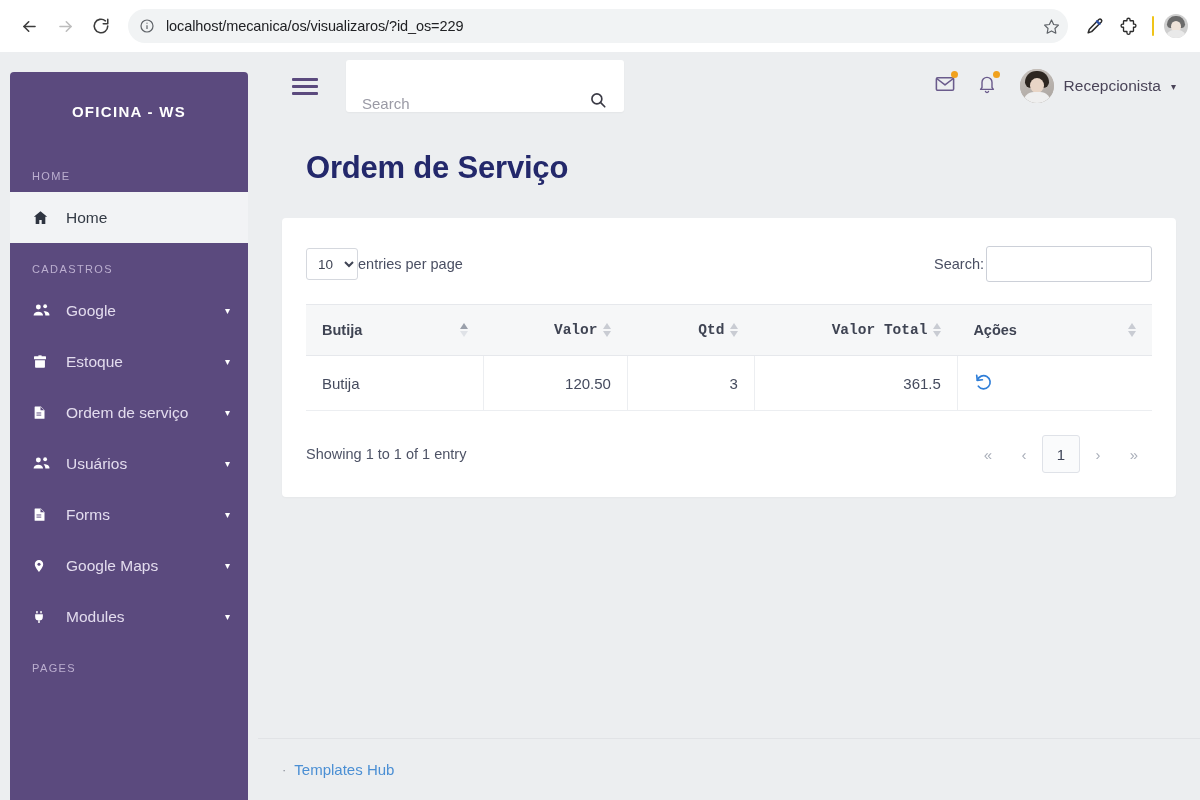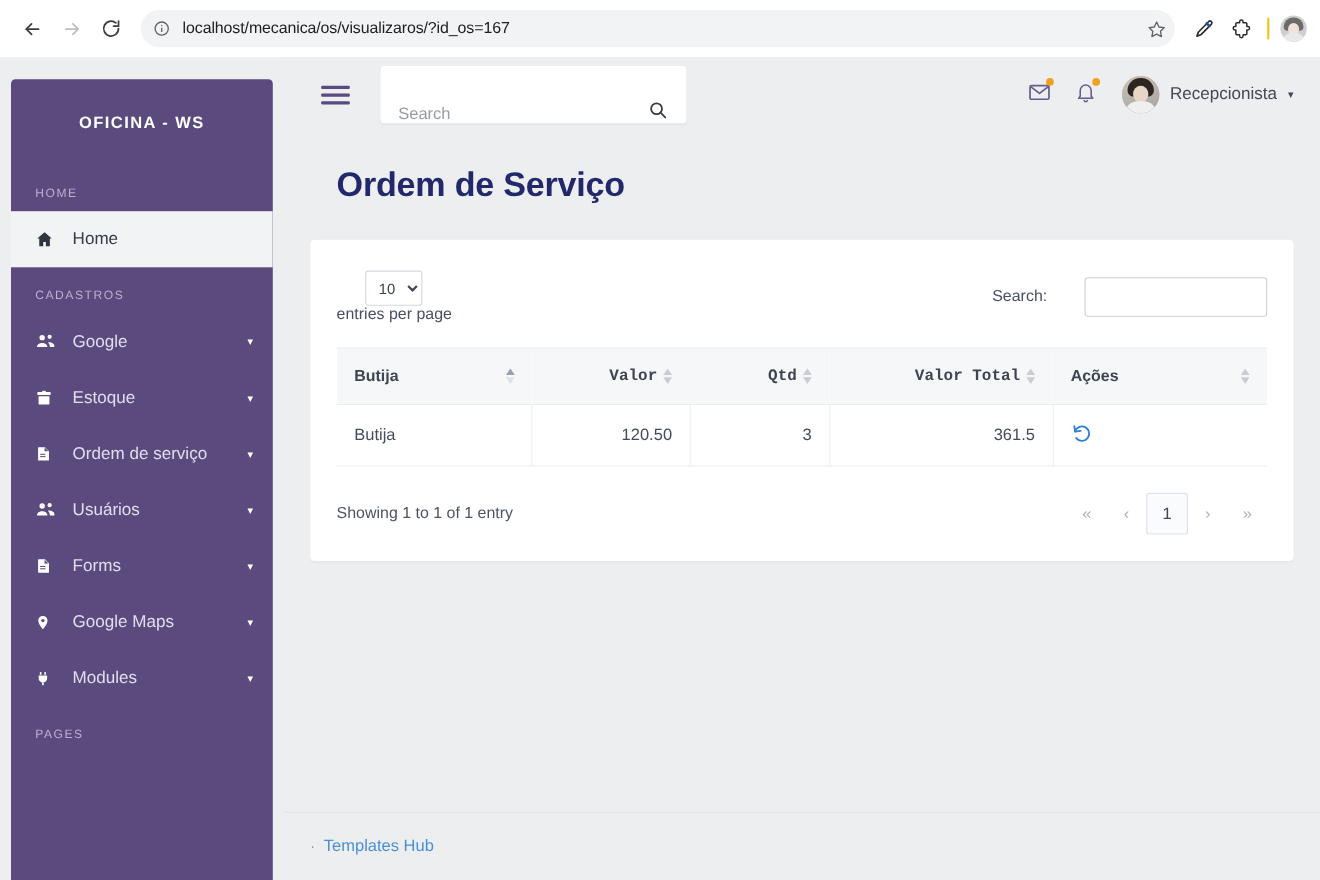--- a/index.html
+++ b/index.html
@@ -322,40 +322,38 @@
     display: flex;
     align-items: center;
     justify-content: space-between;
     padding: 0 0 22px 0;
   }
   .entries-ctl {
     display: flex;
     align-items: center;
     font-size: 14.5px;
     color: #4a4f63;
-    flex-direction: column;
   }
   .entries-ctl select {
     width: 52px;
     height: 32px;
     border: 1px solid #d5d8de;
     border-radius: 3px;
     font-size: 13.5px;
     color: #3f4454;
     background: #ffffff;
     font-family: "Liberation Sans", sans-serif;
     padding-left: 7px;
     outline: none;
   }
   .search-filter {
     display: flex;
     align-items: center;
     font-size: 14.5px;
     color: #4a4f63;
-    gap: 32px;
   }
   .search-filter input {
     width: 166px;
     height: 36px;
     border: 1px solid #ccd0d8;
     border-radius: 3px;
     outline: none;
     font-family: "Liberation Sans", sans-serif;
     font-size: 14px;
     padding: 0 8px;
@@ -513,21 +511,21 @@
   </div>
 
   <div class="omnibox">
     <div class="omni-info">
       <svg width="16" height="16" viewBox="0 0 24 24" fill="none" stroke="currentColor" stroke-width="1.8">
           <circle cx="12" cy="12" r="9"></circle>
           <line x1="12" y1="11" x2="12" y2="16.5"></line>
           <circle cx="12" cy="7.8" r="0.9" fill="currentColor" stroke="none"></circle>
         </svg>
     </div>
-    <div class="omni-url">localhost/mecanica/os/visualizaros/?id_os=167</div>
+    <div class="omni-url">localhost/mecanica/os/visualizaros/?id_os=229</div>
     <div class="omni-star">
       <svg width="17" height="17" viewBox="0 0 24 24" fill="none" stroke="currentColor" stroke-width="1.7" stroke-linejoin="round">
           <polygon points="12 2.8 15 9.2 21.8 10 16.9 14.8 18.1 21.5 12 18.3 5.9 21.5 7.1 14.8 2.2 10 9 9.2"></polygon>
         </svg>
     </div>
   </div>
 
   <div class="chrome-actions">
     <div class="chrome-icon">
       <svg width="19" height="19" viewBox="0 0 24 24" fill="none" stroke="currentColor" stroke-width="1.9" stroke-linecap="round" stroke-linejoin="round">

